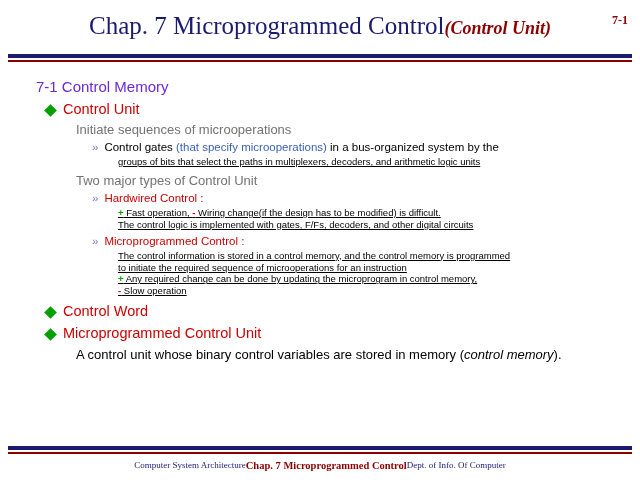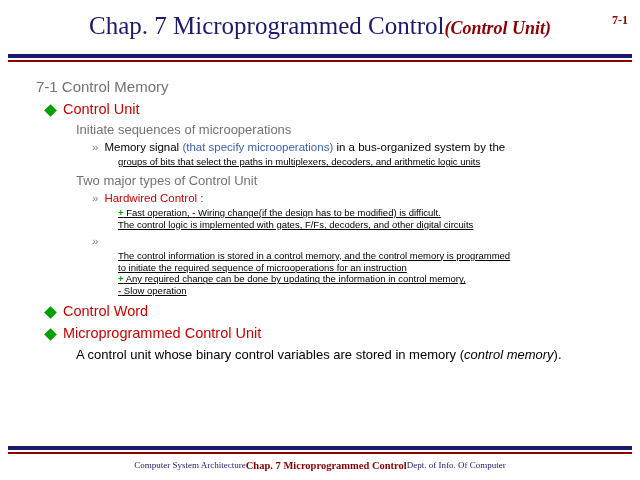--- a/index.html
+++ b/index.html
@@ -78,21 +78,21 @@
     top: 68px;
     left: 0;
     right: 0;
     bottom: 40px;
     padding: 8px 14px 0 14px;
     box-sizing: border-box;
   }
 
   .sec-title {
     font-size: 15px;
-    color: #737373;
+    color: #6d28d9;
     margin: 2px 0 4px 22px;
   }
 
   .lvl1 {
     margin: 6px 0 0 32px;
     display: flex;
     align-items: flex-start;
   }
   .diamond {
     width: 9px;
@@ -213,43 +213,44 @@
 
     <div class="lvl1">
       <span class="diamond"></span>
       <span class="lvl1-text">Control Unit</span>
     </div>
 
     <div class="lvl2">Initiate sequences of microoperations</div>
 
     <div class="lvl3">
       <span class="chev">»</span>
-      <span><span>Memory signal </span><span class="ital-blue">(that specify microoperations)</span><span> in a bus-organized system by the</span></span>
+      <span><span>Control gates </span><span class="ital-blue">(that specify microoperations)</span><span> in a bus-organized system by the</span></span>
     </div>
 
     <div class="lvl4">groups of bits that select the paths in multiplexers, decoders, and arithmetic logic units</div>
 
     <div class="lvl2">Two major types of Control Unit</div>
 
     <div class="lvl3">
       <span class="chev">»</span>
       <span class="lvl3-red">Hardwired Control :</span>
     </div>
     <div class="lvl4">
       <div><span class="plus">+</span><span> Fast operation, </span><span class="minus">-</span><span> Wiring change(if the design has to be modified) is difficult.</span></div>
       <div>The control logic is implemented with gates, F/Fs, decoders, and other digital circuits</div>
     </div>
 
     <div class="lvl3">
       <span class="chev">»</span>
+      <span class="lvl3-red">Microprogrammed Control :</span>
     </div>
     <div class="lvl4">
       <div>The control information is stored in a control memory, and the control memory is programmed</div>
       <div>to initiate the required sequence of microoperations  for  an instruction</div>
-      <div><span class="plus">+</span><span> Any required change can be done by updating the information in control memory,</span></div>
+      <div><span class="plus">+</span><span> Any required change can be done by updating the microprogram in control memory,</span></div>
       <div><span class="minus">-</span><span> Slow operation</span></div>
     </div>
 
     <div class="lvl1">
       <span class="diamond"></span>
       <span class="lvl1-text">Control Word</span>
     </div>
 
     <div class="lvl1">
       <span class="diamond"></span>

